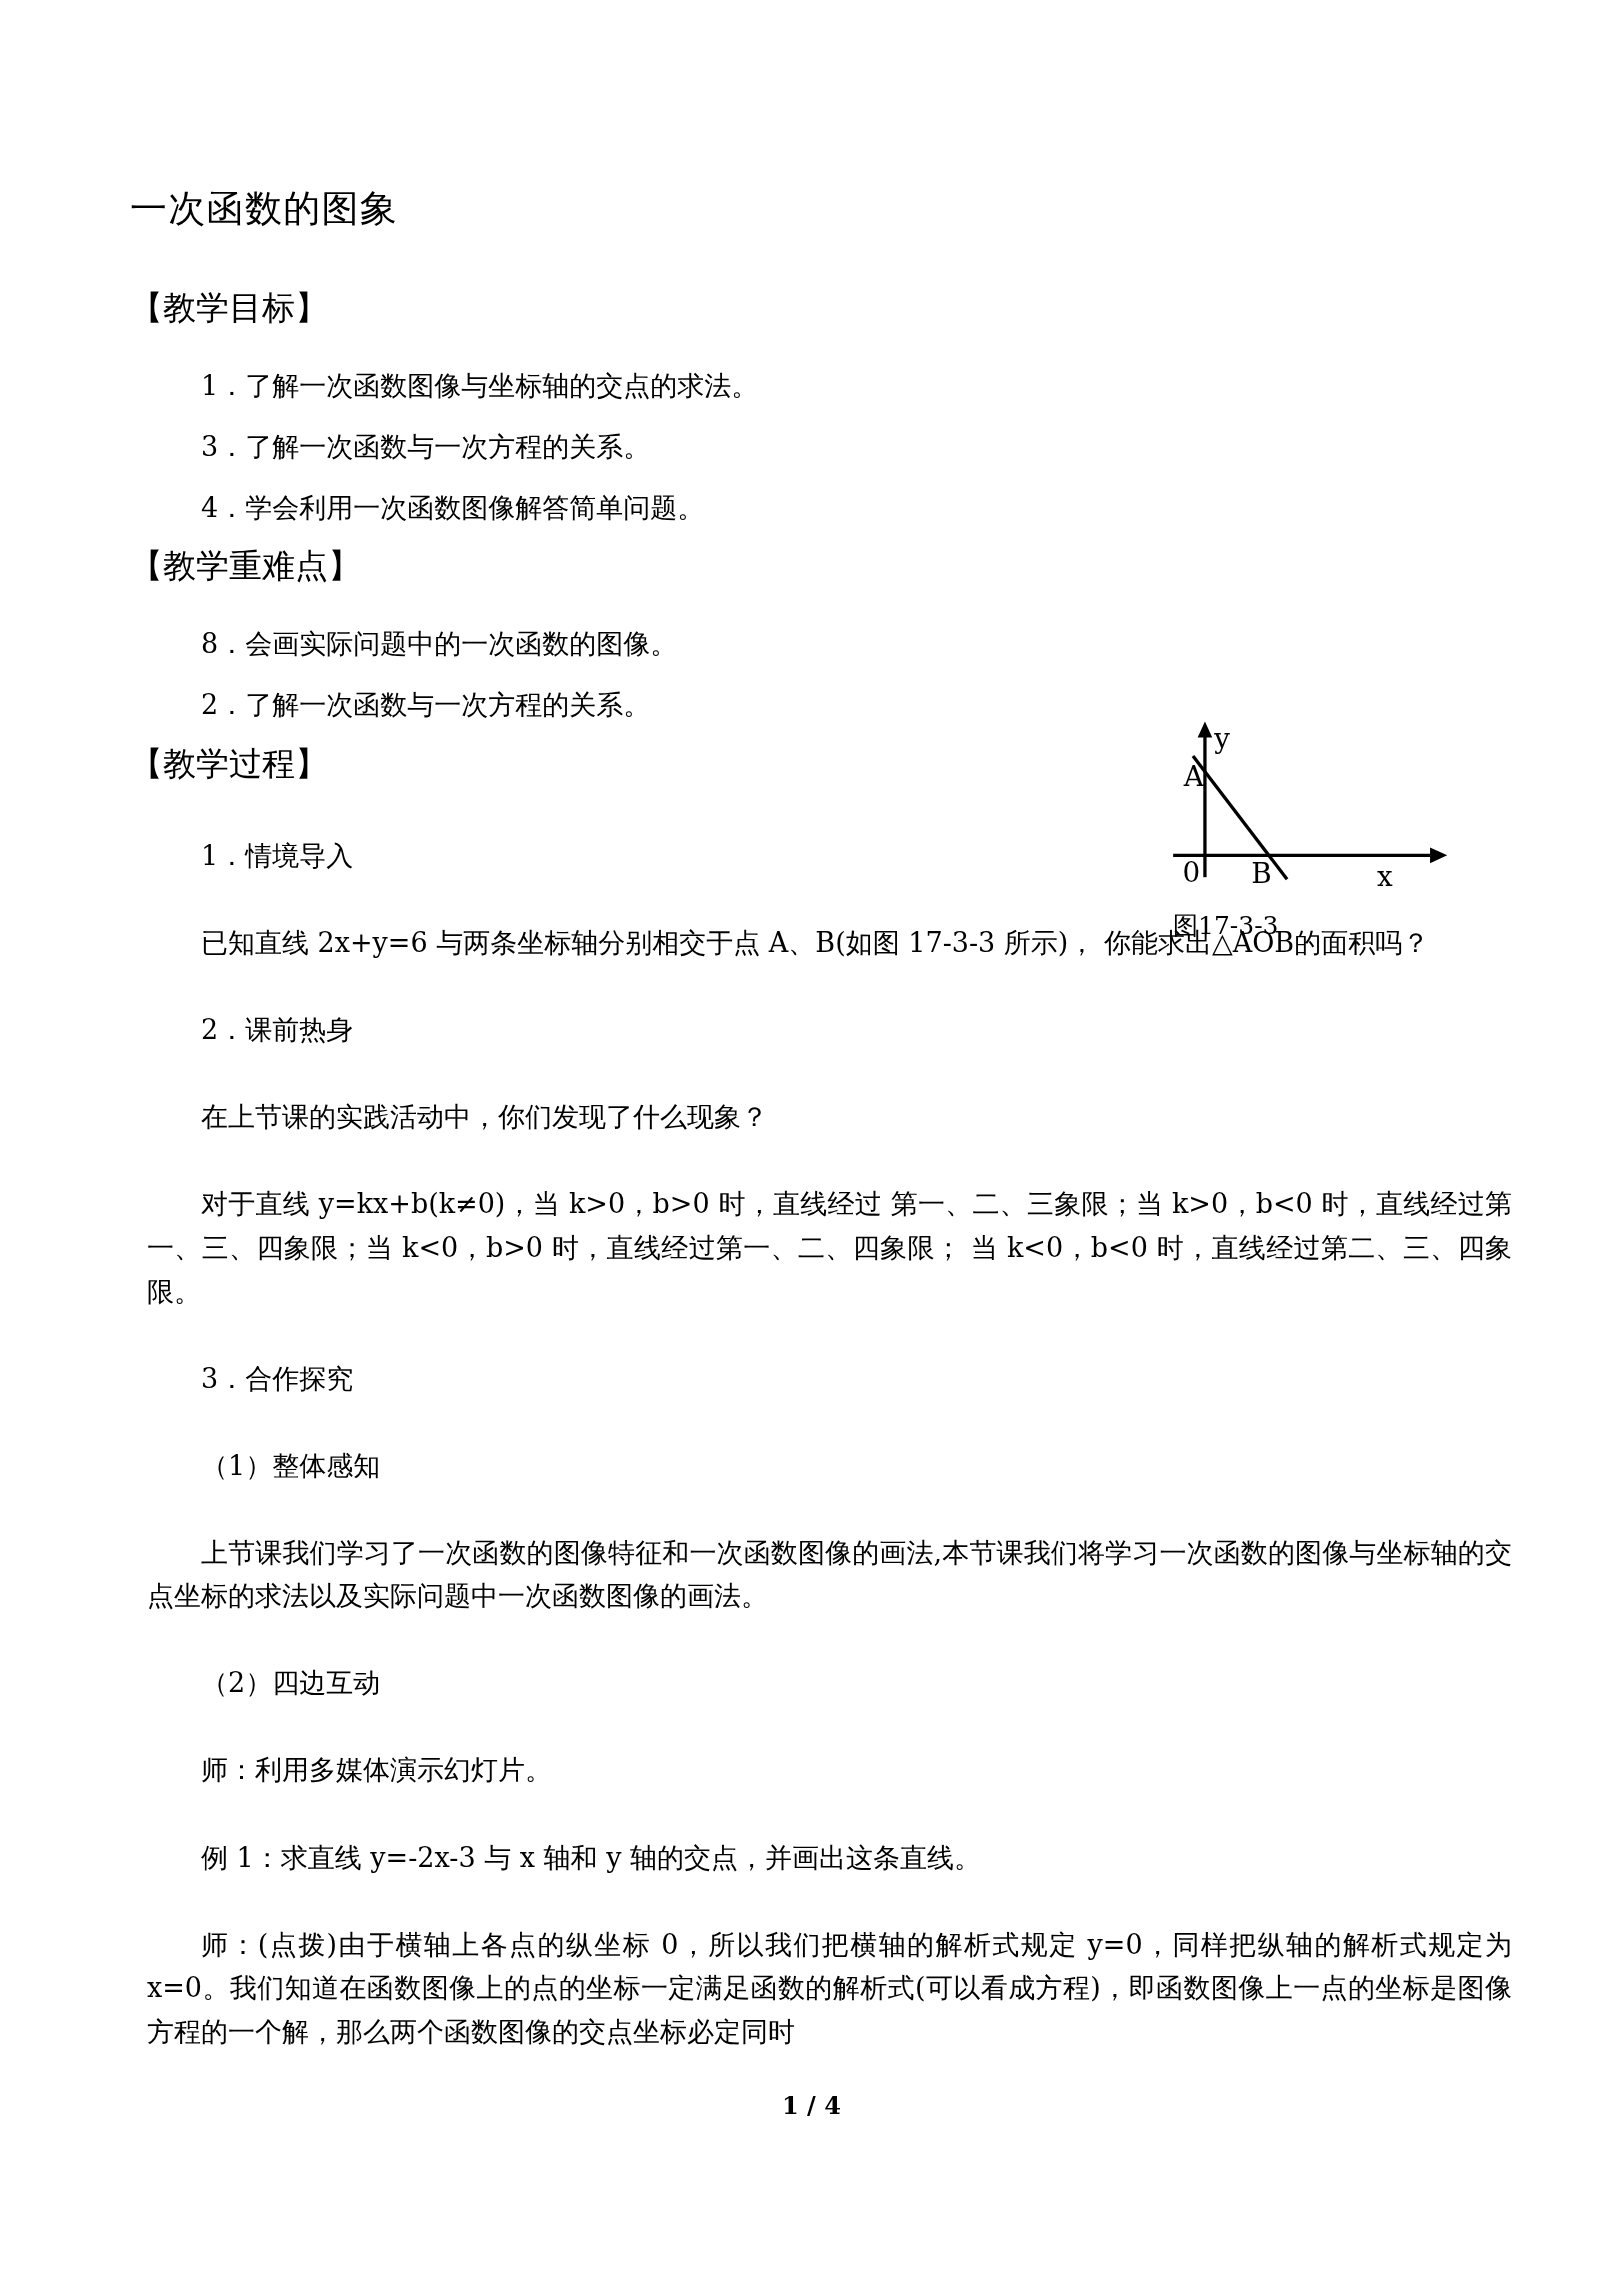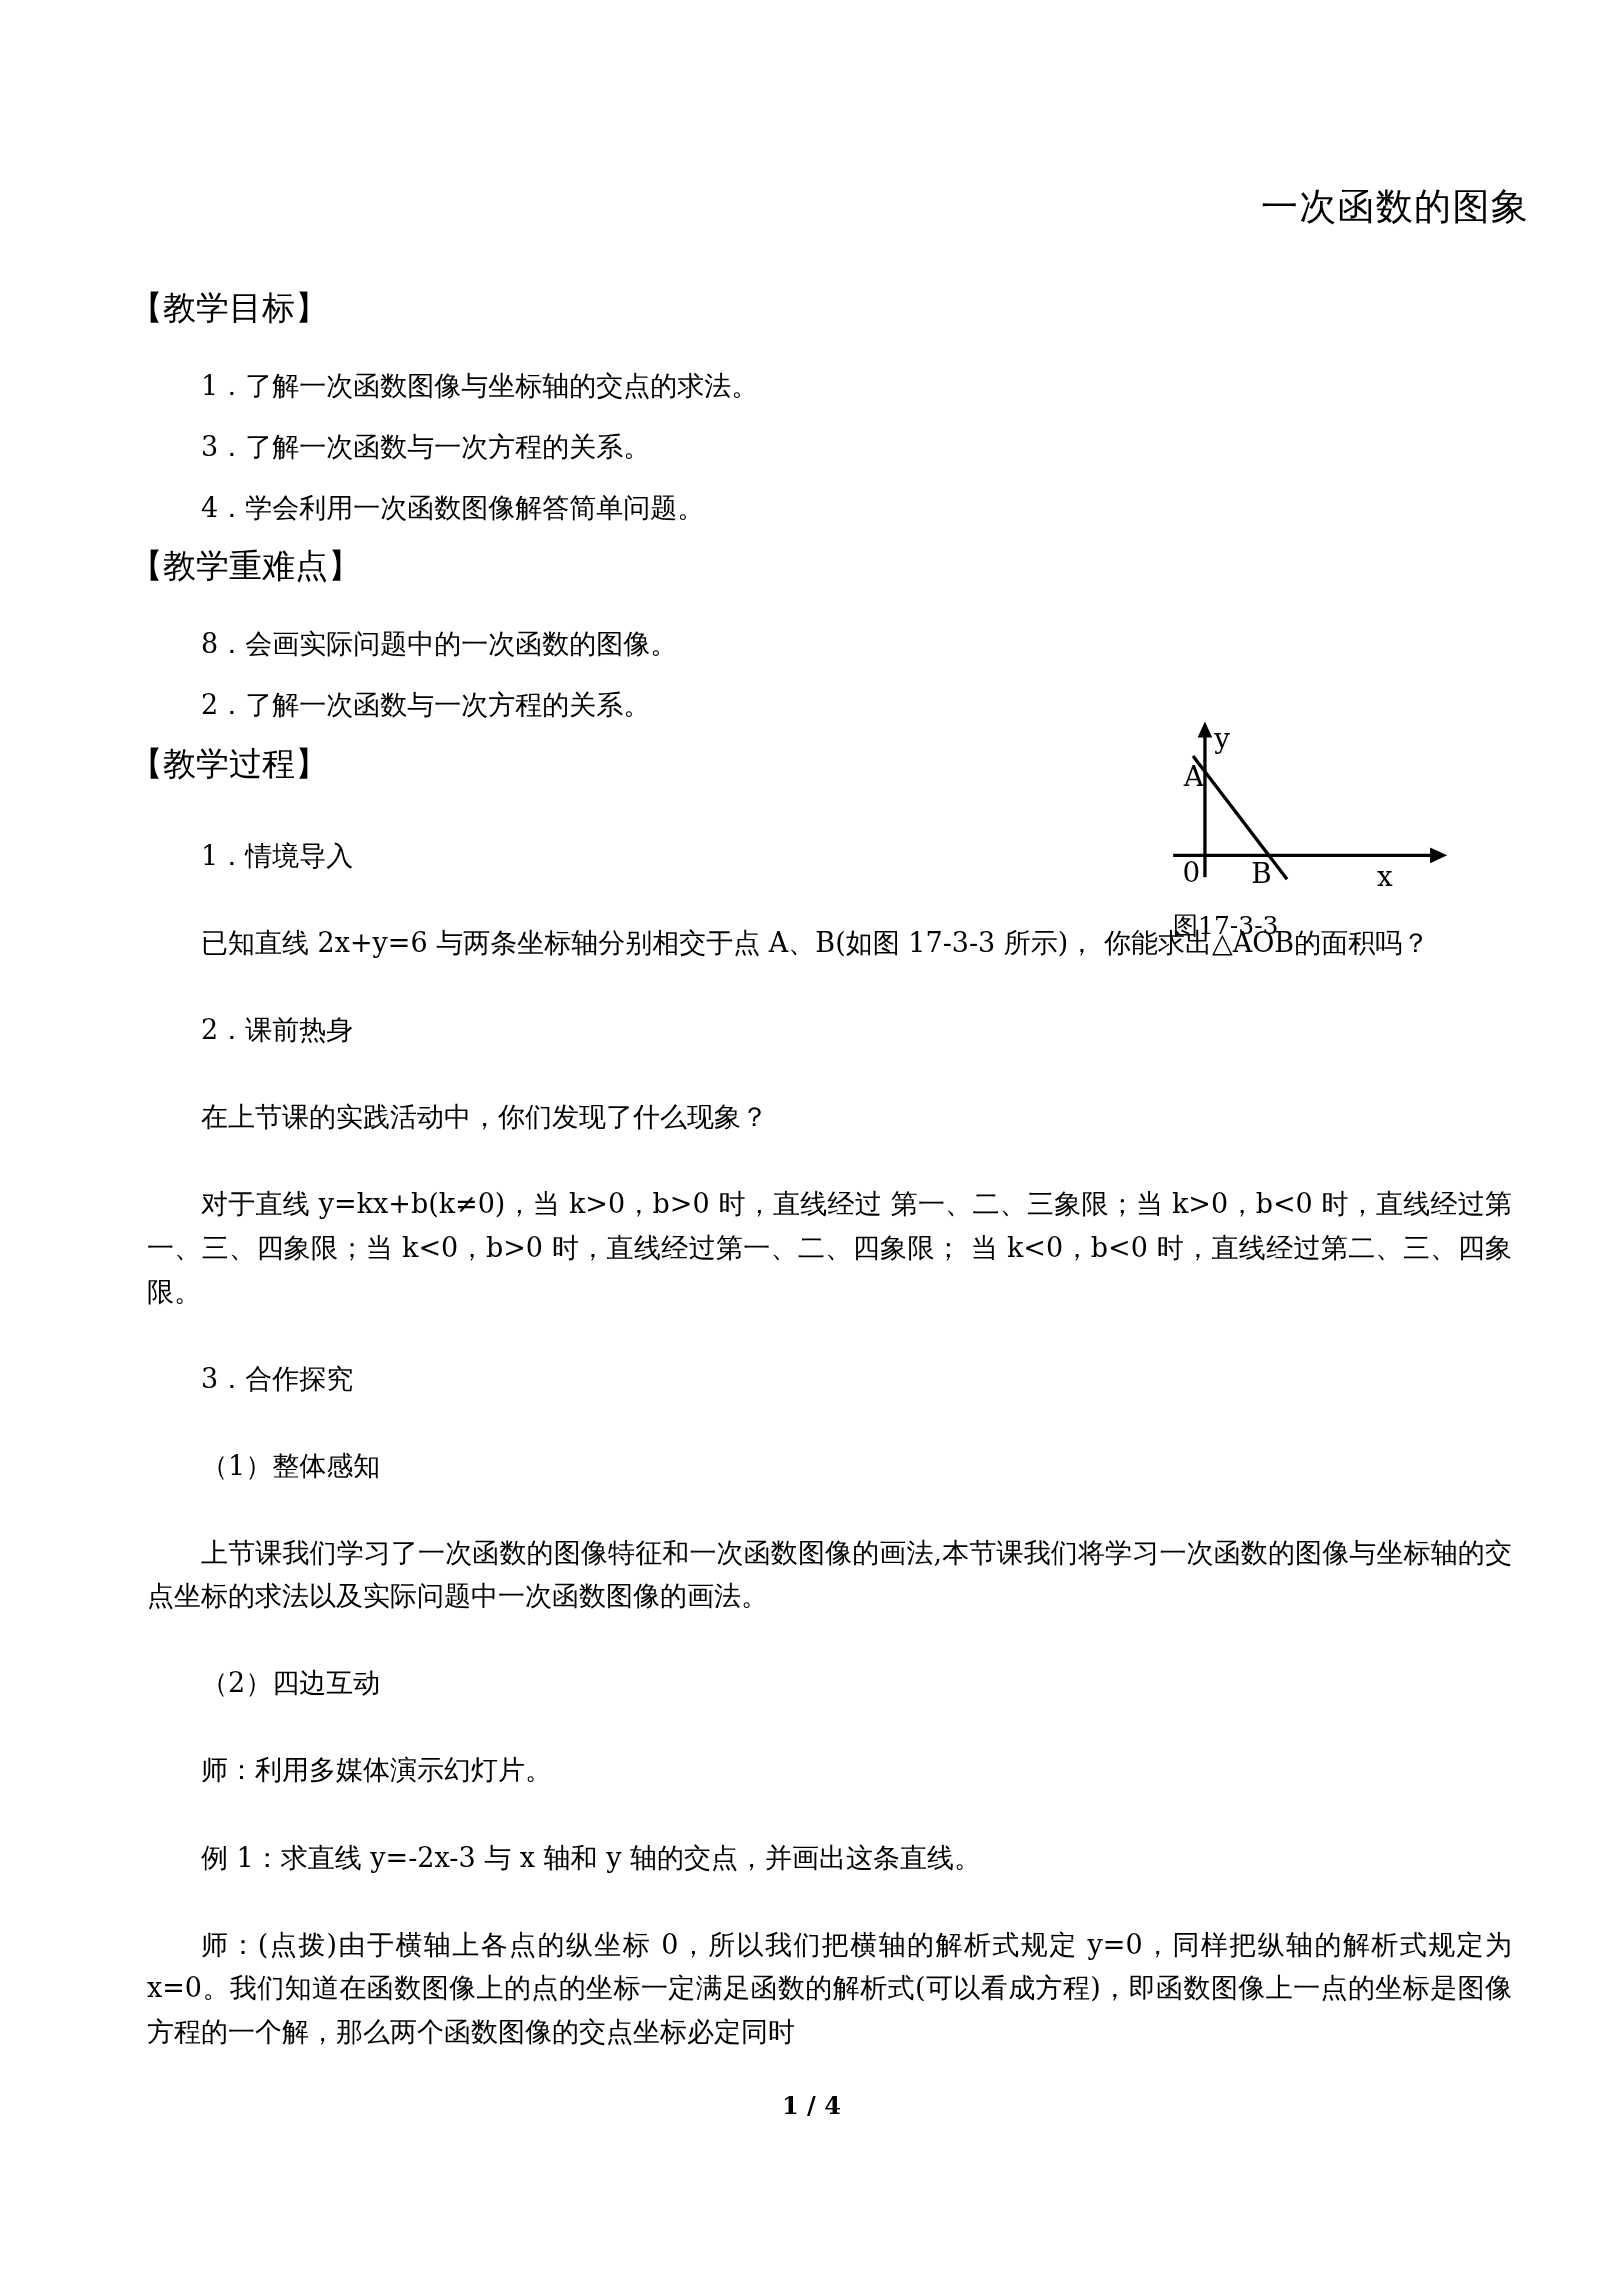--- a/index.html
+++ b/index.html
@@ -22,26 +22,26 @@
   }
   .content {
     position: absolute;
     left: 130px;
     top: 0;
     width: 1399px;
   }
 
   
   .doc-title {
-    text-align: right;
+    text-align: left;
     font-size: 37px;
     line-height: 1.2;
     letter-spacing: 1.3px;
     margin-top: 187px;
-    font-family: Liberation Mono, monospace;
+    font-family: Liberation Sans, sans-serif;
   }
 
   
   .section-head {
     font-size: 33px;
     line-height: 1.22;
     margin-bottom: 4px;
     letter-spacing: 0px;
     white-space: nowrap;
   }

